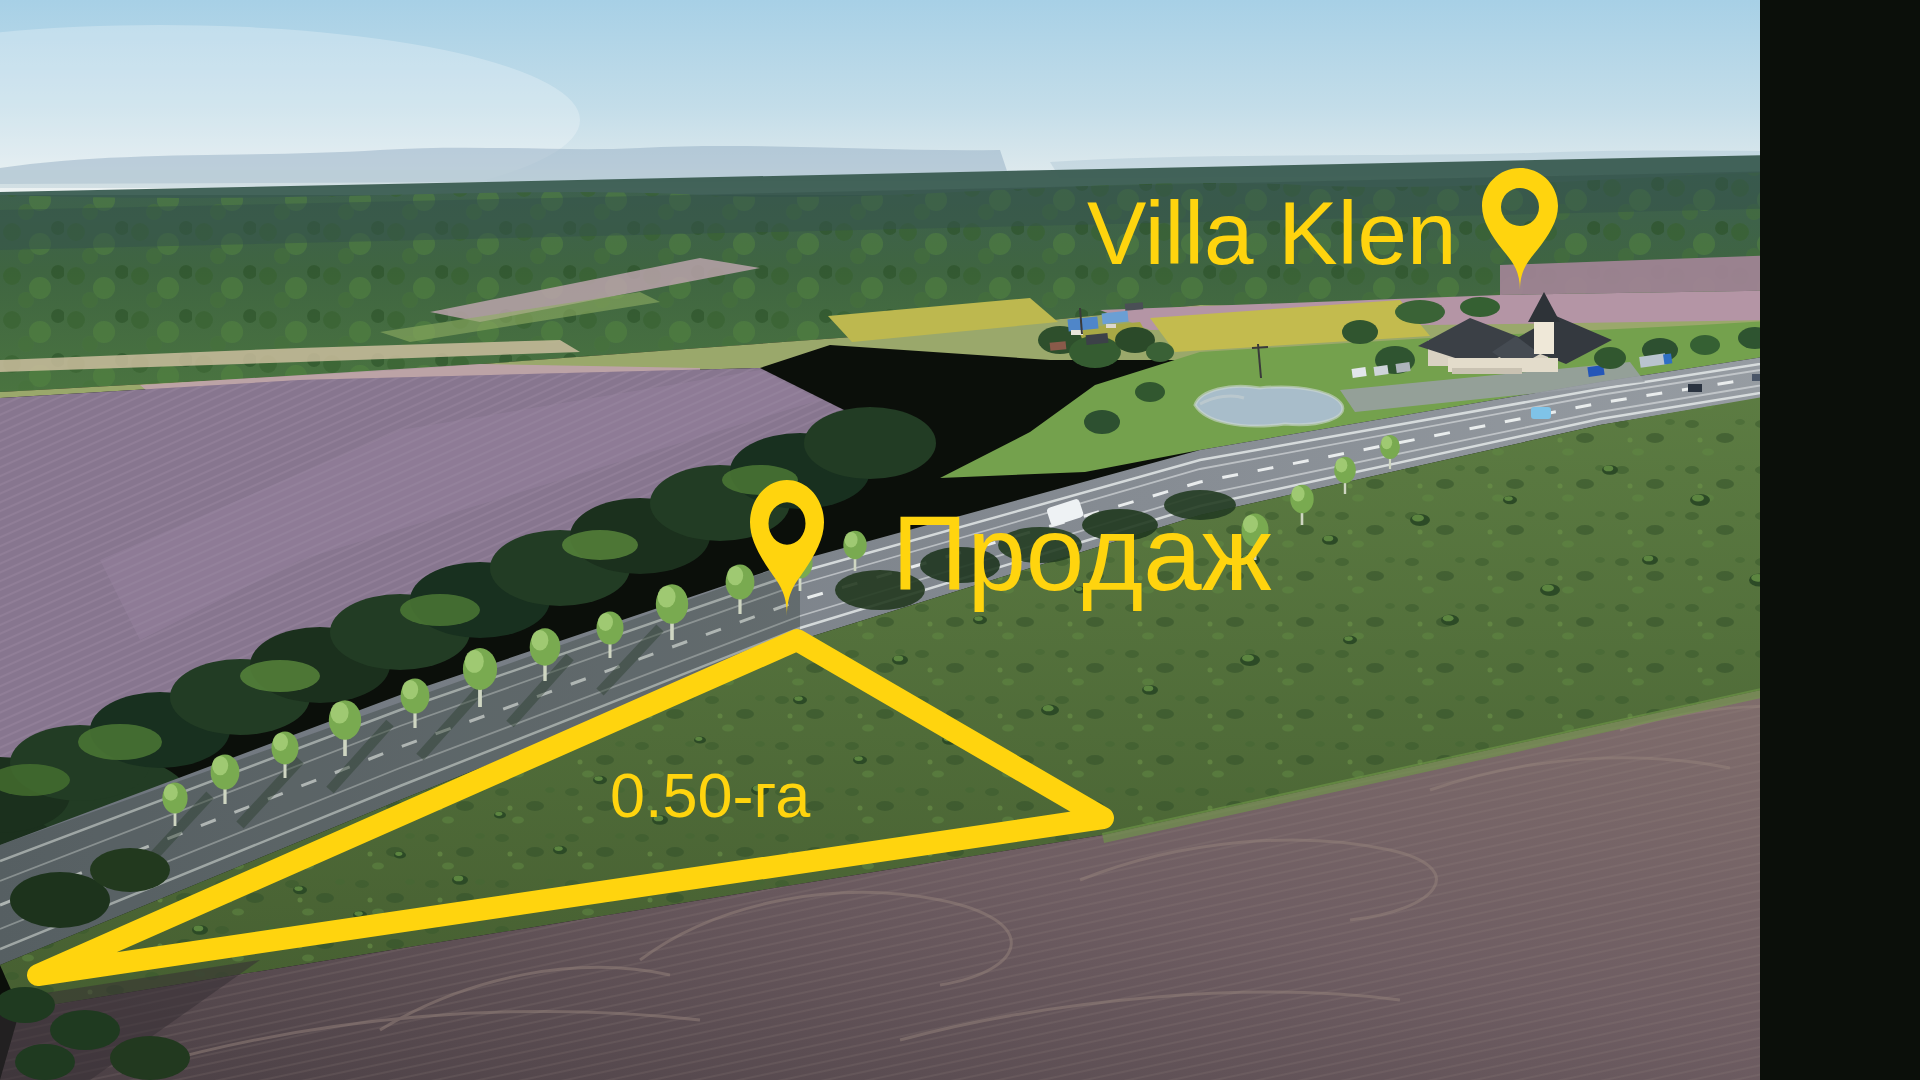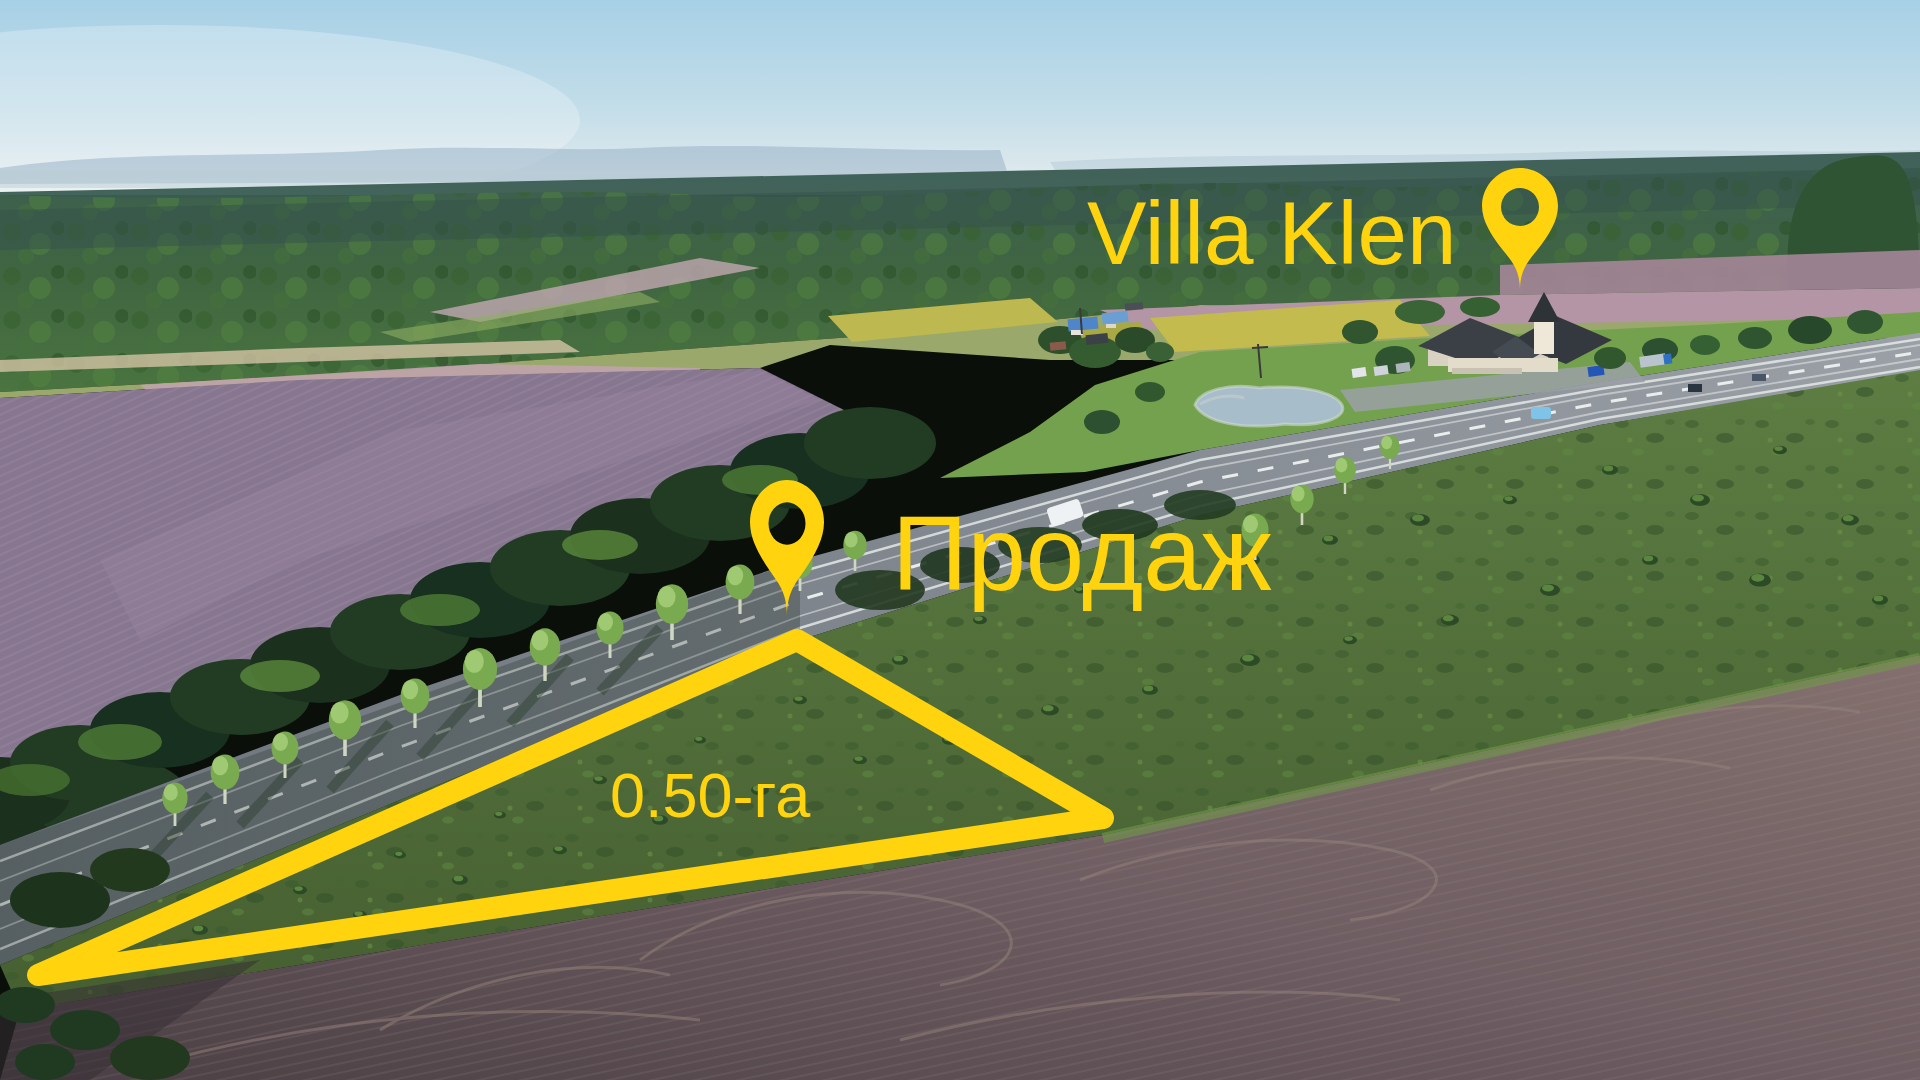--- a/index.html
+++ b/index.html
@@ -1,16 +1,16 @@
 <!DOCTYPE html>
 <html><head>
 <meta charset="utf-8">
 <style>
   html,body{margin:0;padding:0;background:#0b0f0a;}
-  .stage{position:relative;width:1920px;height:1080px;overflow:hidden;
+  .stage{position:relative;width:1760px;height:1080px;overflow:hidden;
          font-family:"Liberation Sans", sans-serif;}
   .stage svg{display:block;width:1920px;height:1080px;}
   text{font-family:"Liberation Sans", sans-serif;}
 </style>
 </head>
 <body>
 
 <div class="stage">
 <svg viewBox="0 0 1920 1080" xmlns="http://www.w3.org/2000/svg">
   <defs>

